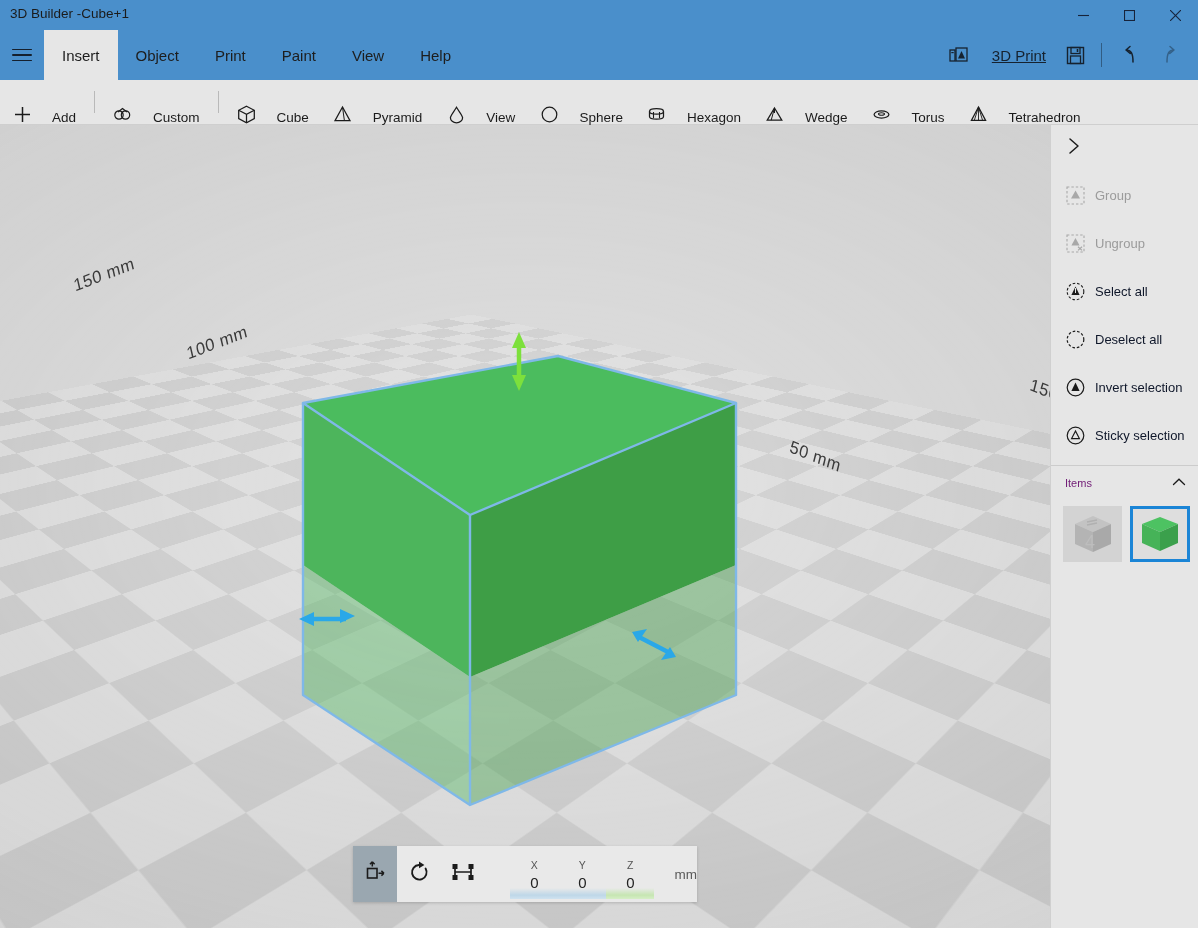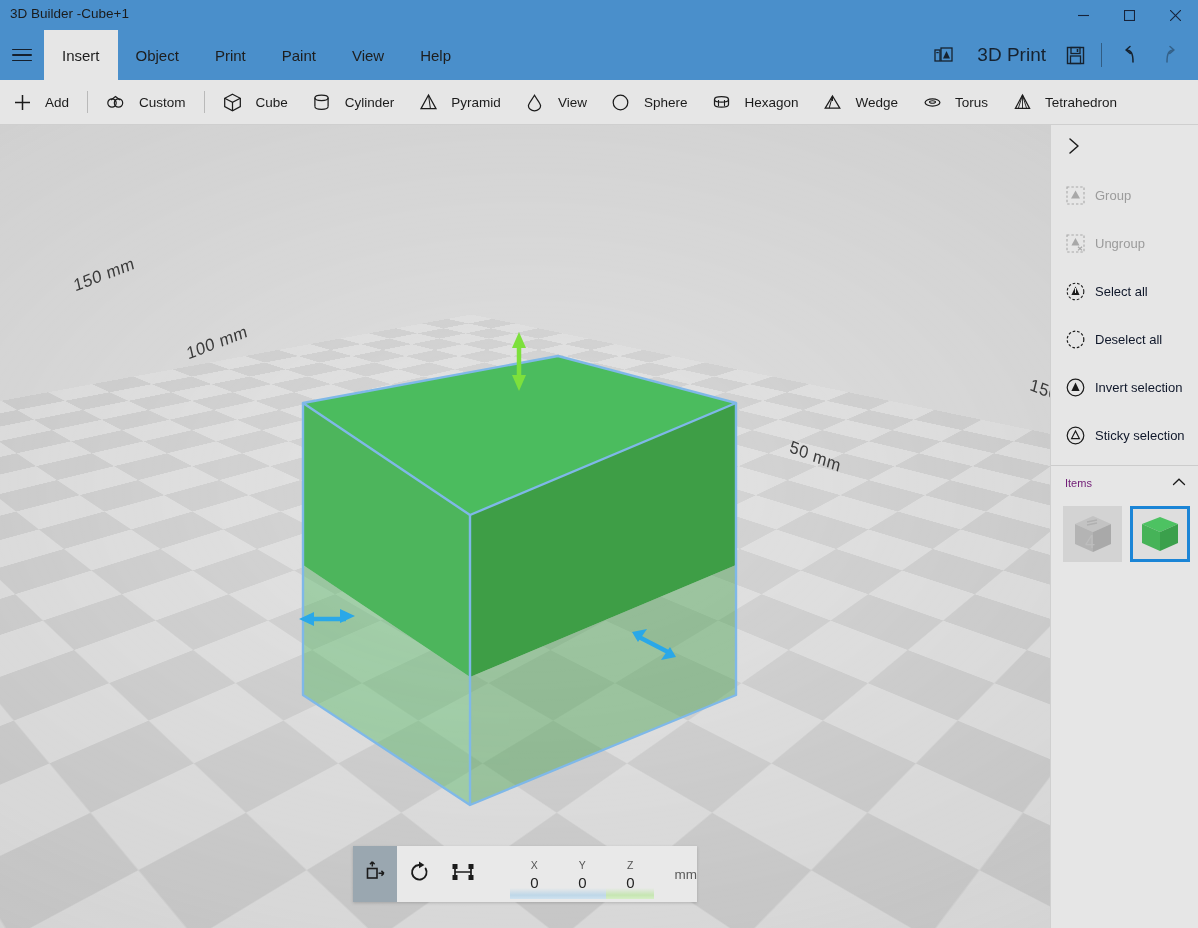--- a/index.html
+++ b/index.html
@@ -45,34 +45,34 @@
     padding: 0 18px; font-size: 15px; color: #1d1d1d; white-space: nowrap;
   }
   .tab.active { background: #e6e6e6; }
 
   .title-right {
     position: absolute; right: 6px; top: 0; height: 50px;
     display: flex; align-items: center;
   }
   .tr-item {
     height: 40px; display: flex; align-items: center; gap: 24px;
-    padding: 0 10px; font-size: 19px; color: #16222f;
+    padding: 0 10px; font-size: 15px; color: #16222f; text-decoration: underline;
   }
   .tr-sep { width: 1px; height: 24px; background: rgba(20,30,45,.45); margin: 0 6px; }
   .tr-icon { display: flex; align-items: center; justify-content: center; }
   .tr-item.disabled { opacity: .42; }
 
   
   .ribbon {
     position: absolute; top: 80px; left: 0; width: 1198px; height: 45px;
     background: #e6e6e6; border-bottom: 1px solid #cfcfcf;
     display: flex; align-items: center;
   }
   .rb-item {
-    display: flex; align-items: center; gap: 13px;
+    display: flex; align-items: flex-end; gap: 20px;
     height: 45px; padding: 0 12px; font-size: 13.5px; color: #1b1b1b; white-space: nowrap;
   }
   .rb-sep { width: 1px; height: 22px; background: #b9b9b9; margin: 0 6px; }
   .rb-ico { width: 20px; height: 20px; display: flex; align-items: center; justify-content: center; }
 
   
   .viewport {
     position: absolute; top: 125px; left: 0; width: 1050px; height: 803px;
     overflow: hidden; background: #d2d2d2;
   }
@@ -276,30 +276,20 @@
     <div class="rb-item">
       <span class="rb-ico">
         <svg width="19" height="19" viewBox="0 0 19 19">
           <path d="M9.5 1.2 L17.3 5.3 L17.3 13.6 L9.5 17.8 L1.7 13.6 L1.7 5.3 Z" fill="none" stroke="#1b1b1b" stroke-width="1.25"></path>
           <path d="M1.7 5.3 L9.5 9.4 L17.3 5.3 M9.5 9.4 L9.5 17.8" fill="none" stroke="#1b1b1b" stroke-width="1.25"></path>
         </svg>
       </span>
       <span>Cube</span>
     </div>
 
-    <div class="rb-item">
-      <span class="rb-ico">
-        <svg width="19" height="19" viewBox="0 0 19 19">
-          <ellipse cx="9.5" cy="4.8" rx="6.6" ry="2.8" fill="none" stroke="#1b1b1b" stroke-width="1.25"></ellipse>
-          <path d="M2.9 4.8 L2.9 13.6 M16.1 4.8 L16.1 13.6" stroke="#1b1b1b" stroke-width="1.25" fill="none"></path>
-          <path d="M2.9 13.6 A6.6 2.8 0 0 0 16.1 13.6" fill="none" stroke="#1b1b1b" stroke-width="1.25"></path>
-        </svg>
-      </span>
-      <span>Cylinder</span>
-    </div>
 
     <div class="rb-item">
       <span class="rb-ico">
         <svg width="19" height="19" viewBox="0 0 19 19">
           <path d="M9.5 2 L17 15.6 L2 15.6 Z" fill="none" stroke="#1b1b1b" stroke-width="1.25"></path>
           <path d="M9.5 2 L11.4 15.6" fill="none" stroke="#1b1b1b" stroke-width="1"></path>
         </svg>
       </span>
       <span>Pyramid</span>
     </div>

